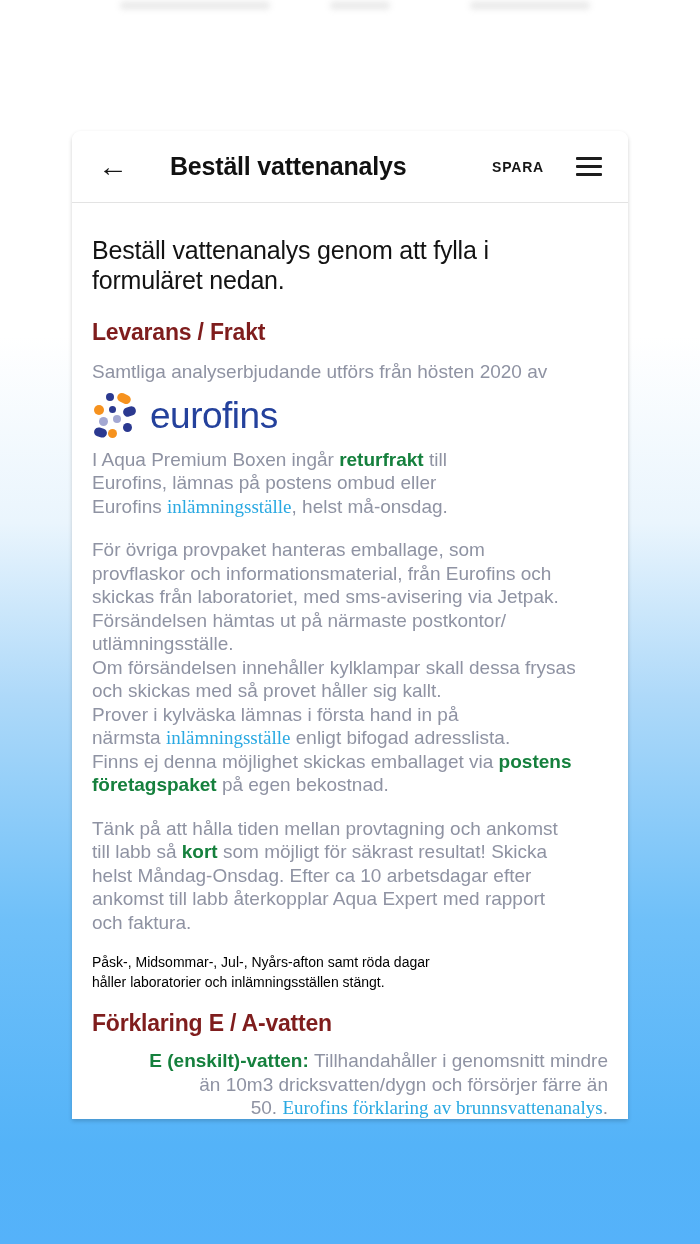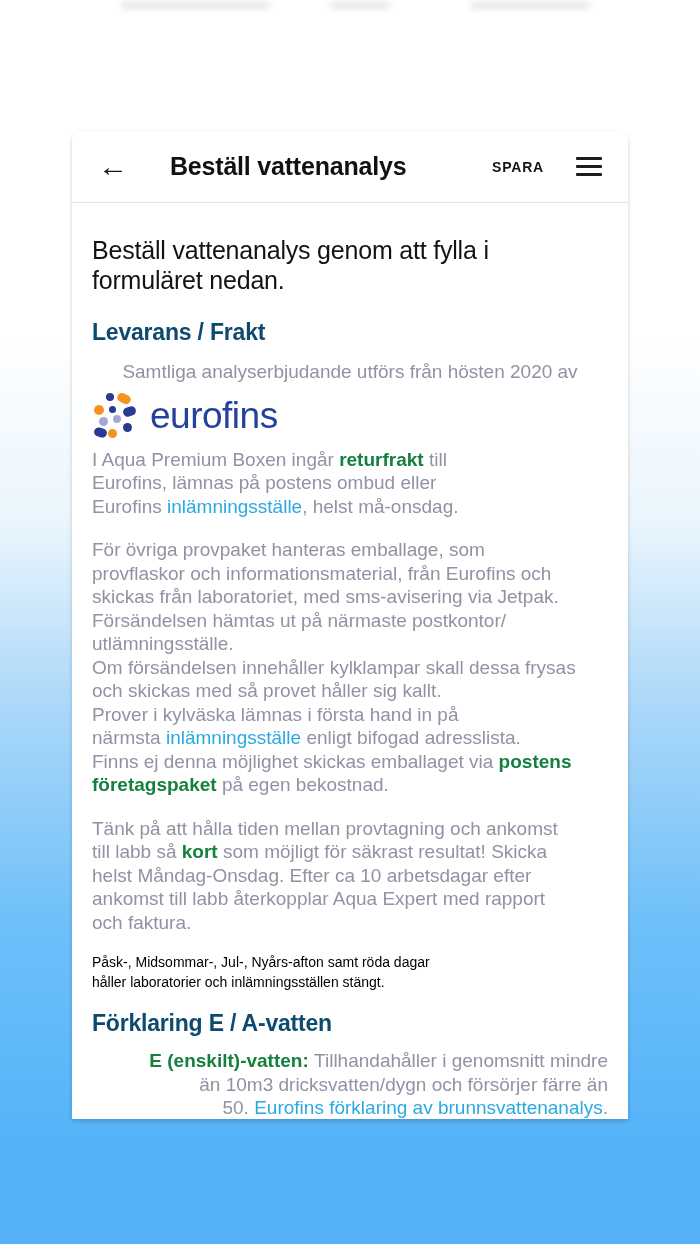--- a/index.html
+++ b/index.html
@@ -21,22 +21,22 @@
   .appbar-title{margin-left:42px;font-size:25px;font-weight:700;color:#111;letter-spacing:-.2px;white-space:nowrap;}
   .spacer{flex:1;}
   .save{font-size:14px;font-weight:600;color:#161616;letter-spacing:.8px;cursor:pointer;}
   .menu{margin-left:32px;width:26px;cursor:pointer;display:flex;flex-direction:column;gap:5px;}
   .menu b{display:block;height:3px;background:#1d1d1d;border-radius:1px;}
 
   .content{background:#ffffff;height:916px;overflow:hidden;padding:0 20px;box-sizing:border-box;}
 
   .intro{padding-top:32px;font-size:25px;line-height:30px;font-weight:400;color:#131313;
          letter-spacing:-.2px;white-space:pre-wrap;}
-  .h-navy{margin-top:24px;font-size:23px;font-weight:700;color:#0c4a6e;letter-spacing:-.2px;}
-  .provider{margin-top:14px;font-size:19px;color:#8f93a3;text-align:center;}
+  .h-navy{margin-top:24px;font-size:23px;font-weight:700;color:#7f1d1d;letter-spacing:-.2px;}
+  .provider{margin-top:14px;font-size:19px;color:#8f93a3;}
 
   .logo{margin-top:6px;height:52px;display:flex;align-items:center;}
   .dots{position:relative;width:48px;height:48px;flex:0 0 auto;}
   .dot{position:absolute;border-radius:50%;}
   .o{background:#f6921e;} .b{background:#2b3990;} .l{background:#a3a8d3;}
   .d1{left:14px;top:1px;width:8px;height:8px;}
   .d2{left:25px;top:2px;width:14px;height:9px;border-radius:5px;transform:rotate(24deg);}
   .d3{left:2px;top:13px;width:10px;height:10px;}
   .d4{left:17px;top:14px;width:7px;height:7px;}
   .d5{left:31px;top:15px;width:13px;height:9px;border-radius:5px;transform:rotate(-18deg);}
@@ -45,21 +45,21 @@
   .d8{left:2px;top:36px;width:13px;height:9px;border-radius:5px;transform:rotate(16deg);}
   .d9{left:16px;top:37px;width:9px;height:9px;}
   .d10{left:31px;top:31px;width:9px;height:9px;}
   .logotext{margin-left:10px;font-size:37px;font-weight:500;color:#24419c;letter-spacing:-.5px;}
 
   .para{font-size:19px;line-height:23.5px;color:#8f93a3;white-space:pre-wrap;}
   .p-first{margin-top:6px;}
   .p-mid{margin-top:20px;}
   .p-last{margin-top:12px;text-align:right;}
   .seg-bold{font-weight:700;color:#15803d;}
-  .seg-link{color:#2aa9e2;cursor:pointer;}
+  .seg-link{color:#2aa9e2;cursor:pointer;font-family:Liberation Serif, serif;}
   .note{margin-top:18px;font-size:14px;line-height:20px;color:#30386
 2;white-space:pre-wrap;}
   .h2{margin-top:18px;}
 </style>
 </head>
 <body>
 
 <div class="statusbar">
   <div class="smudge sm1"></div>
   <div class="smudge sm2"></div>

